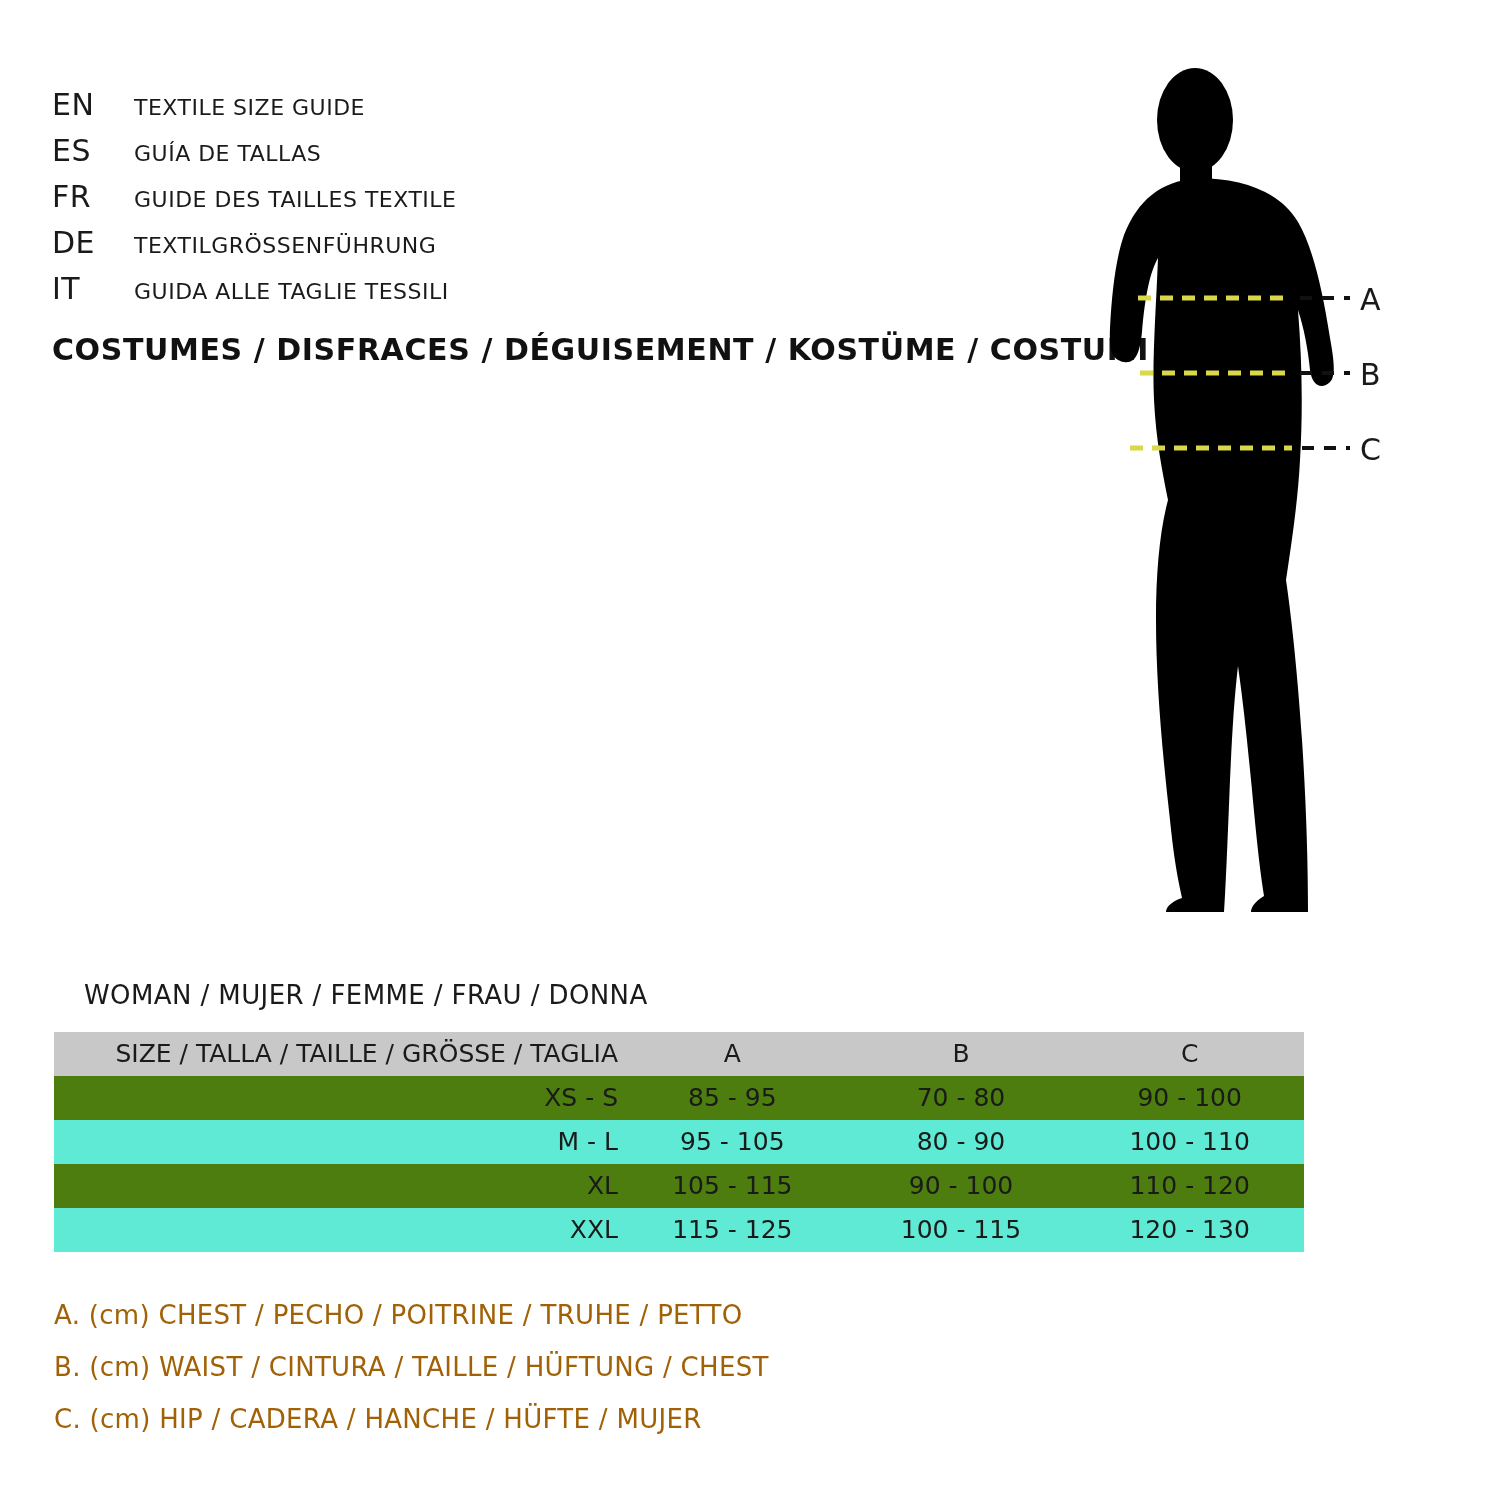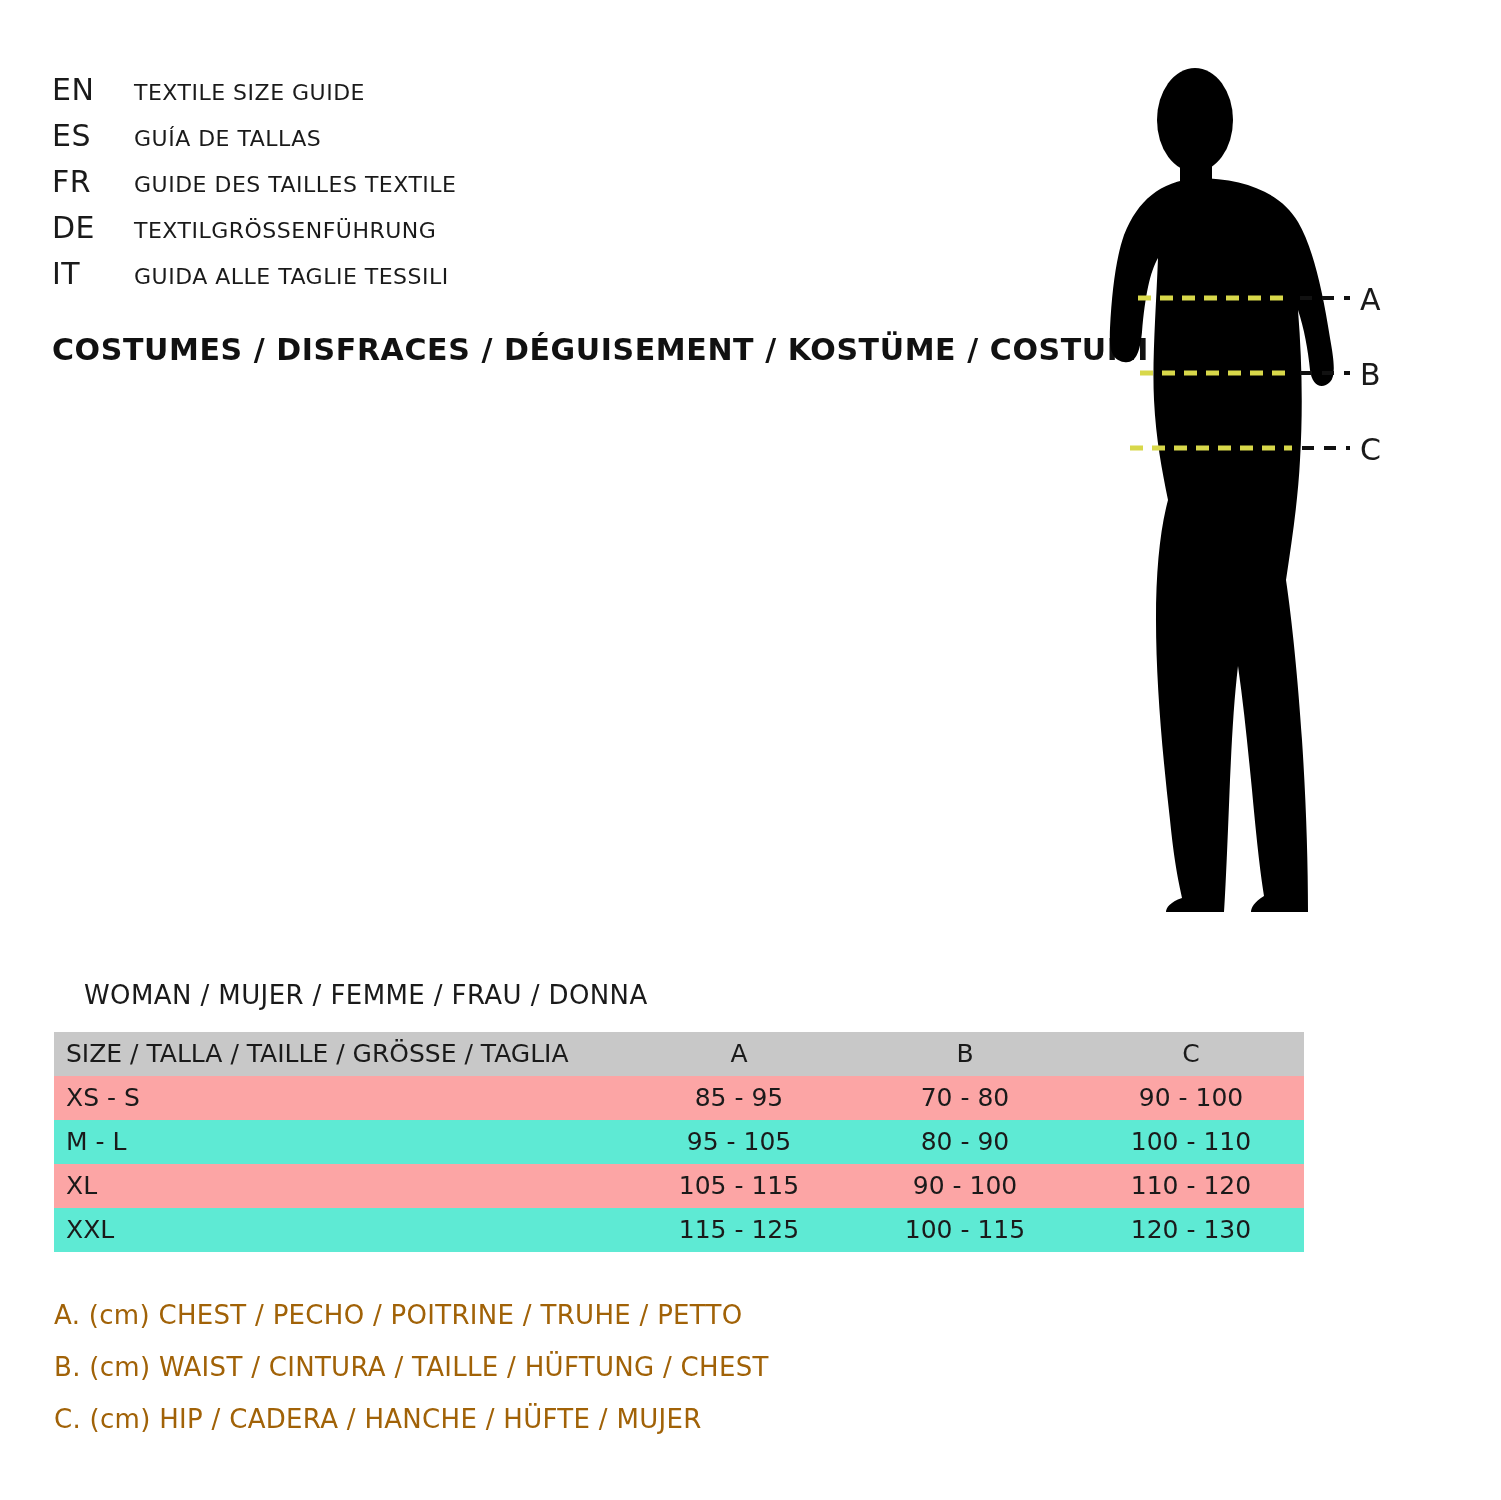--- a/index.html
+++ b/index.html
@@ -13,21 +13,21 @@
     position: relative;
     font-family: "DejaVu Sans", "Liberation Sans", sans-serif;
     color: #1a1a1a;
     overflow: hidden;
   }
 
   
   .lang-block {
     position: absolute;
     left: 52px;
-    top: 72px;
+    top: 87px;
     width: 980px;
   }
   .lang-row {
     display: flex;
     align-items: baseline;
     margin-bottom: 11px;
   }
   .lang-code {
     width: 82px;
     font-size: 30px;
@@ -92,29 +92,29 @@
     color: #1a1a1a;
   }
   table.size-table th,
   table.size-table td {
     padding: 7px 0 8px 0;
     font-weight: normal;
     text-align: center;
   }
   table.size-table th.size-col,
   table.size-table td.size-col {
-    text-align: left;
-    padding-left: 12px;
+    text-align: right;
+    padding-left: 4px;
     width: 560px;
   }
   table.size-table thead tr {
     background: #c8c8c8;
   }
   table.size-table tbody tr.odd {
-    background: #fca5a5;
+    background: #4d7c0f;
     margin-left: 48px;
   }
   table.size-table tbody tr.even {
     background: #5eead4;
   }
 
   
   .legend {
     position: absolute;
     left: 54px;

